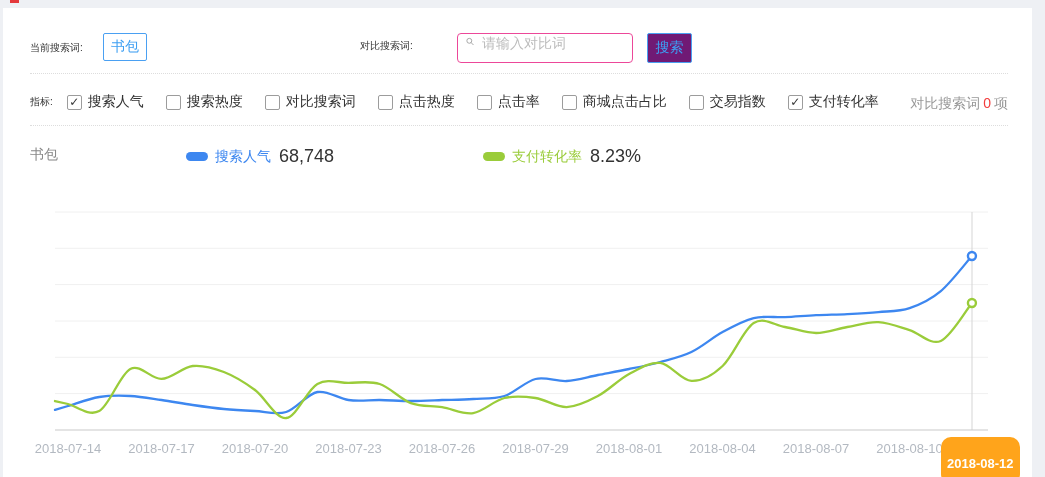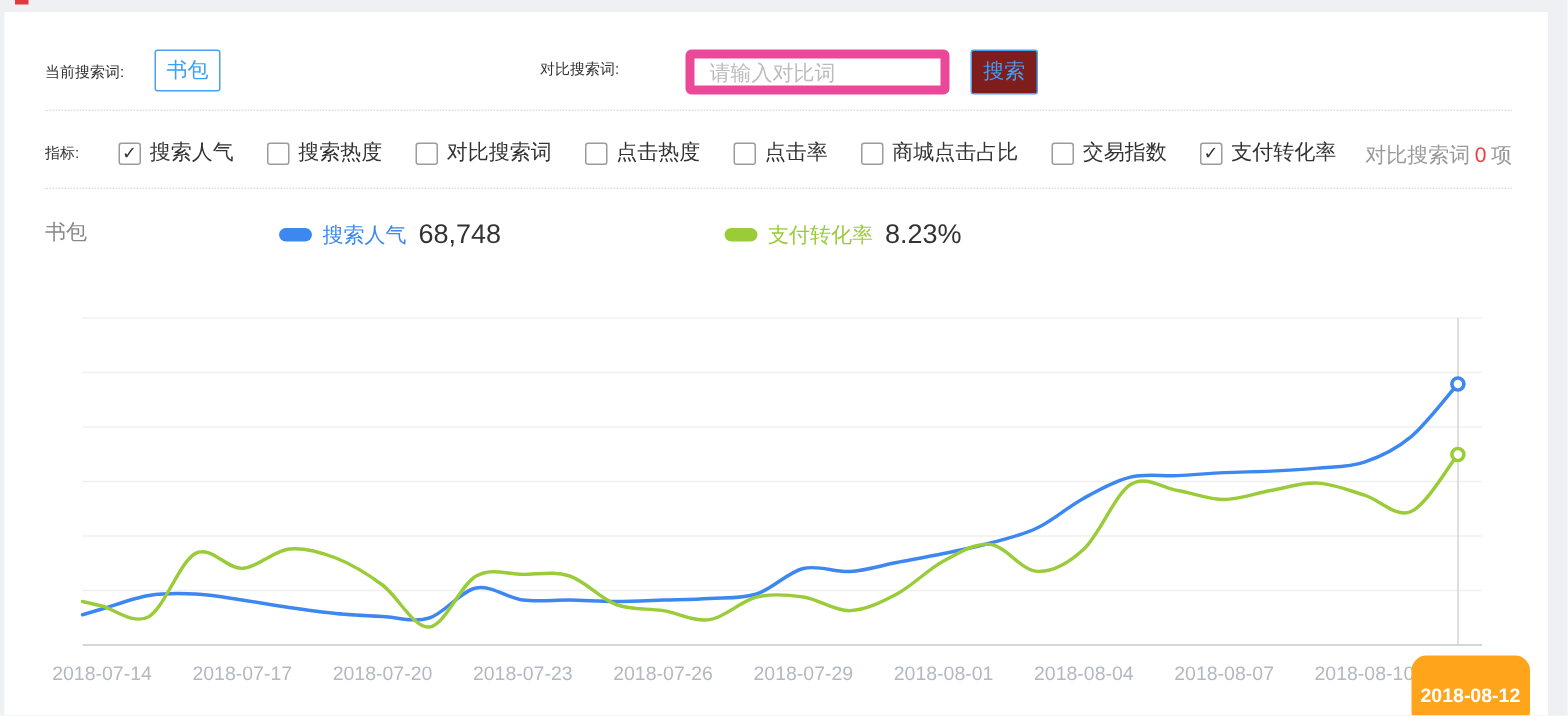--- a/index.html
+++ b/index.html
@@ -5,28 +5,28 @@
   html,body{margin:0;padding:0;}
   body{font-family:"Liberation Sans","DejaVu Sans",sans-serif;background:#eef0f4;}
   #stage{position:relative;width:1045px;height:477px;background:#eef0f4;overflow:hidden;}
   #card{position:absolute;left:3px;top:8px;width:1029px;height:469px;background:#ffffff;}
   .lbl{font-size:10px;color:#333;}
   
   #row-search{position:absolute;left:30px;top:33px;height:30px;width:990px;}
   .rowline{display:flex;align-items:center;height:30px;}
   #current-term-btn{position:absolute;left:73px;top:0;height:28px;min-width:44px;border:1px solid #4aa0f2;border-radius:2px;color:#3d9ff2;font-size:14px;display:flex;align-items:center;justify-content:center;background:#fff;cursor:pointer;padding:0 6px;box-sizing:border-box;}
   #compare-label{position:absolute;left:330px;top:6px;}
-  #compare-input{position:absolute;left:427px;top:0;width:176px;height:30px;border:6px solid #ec4899;border-radius:4px;background:#fff;box-sizing:border-box;display:flex;align-items:flex-start;padding:0 8px;flex-direction:column;}
+  #compare-input{position:absolute;left:427px;top:0;width:176px;height:30px;border:1px solid #ec4899;border-radius:4px;background:#fff;box-sizing:border-box;display:flex;align-items:flex-start;padding:0 8px;}
   #compare-input input{border:none;outline:none;font-size:14px;color:#333;width:140px;font-family:inherit;background:transparent;}
   #compare-input input::placeholder{color:#bcbcbc;}
-  #search-btn{position:absolute;left:617px;top:0;width:45px;height:30px;background:#7f1d1d;border:1px solid #4aa0f2;border-radius:2px;color:#3d9ff2;font-size:14px;display:flex;align-items:center;justify-content:center;cursor:pointer;box-sizing:border-box;}
+  #search-btn{position:absolute;left:617px;top:0;width:45px;height:30px;background:#701a75;border:1px solid #4aa0f2;border-radius:2px;color:#3d9ff2;font-size:14px;display:flex;align-items:center;justify-content:center;cursor:pointer;box-sizing:border-box;}
   .dotted-divider{position:absolute;left:30px;width:978px;border-top:1px dotted #ddd;height:0;}
   
   #row-metrics{position:absolute;left:30px;top:92px;height:20px;display:flex;align-items:center;}
-  #metrics-label{margin-right:26px;}
+  #metrics-label{margin-right:14px;}
   .metric{display:flex;align-items:center;margin-right:22px;cursor:pointer;}
   .metric .box{width:15px;height:15px;border:1px solid #9c9c9c;border-radius:2px;background:#fff;display:flex;align-items:center;justify-content:center;margin-right:6px;box-sizing:border-box;}
   .metric .box .tick{display:none;font-size:12px;color:#333;font-weight:bold;line-height:1;}
   .metric.checked .box .tick{display:block;}
   .metric .mlabel{font-size:14px;color:#333;white-space:nowrap;}
   #remaining{position:absolute;right:37px;top:95px;font-size:14px;color:#999;}
   #remaining b{color:#f23c3c;font-weight:normal;margin:0 3px;}
   
   #keyword-label{position:absolute;left:30px;top:146px;font-size:14px;color:#888;}
   .legend{position:absolute;top:146px;display:flex;align-items:center;}

